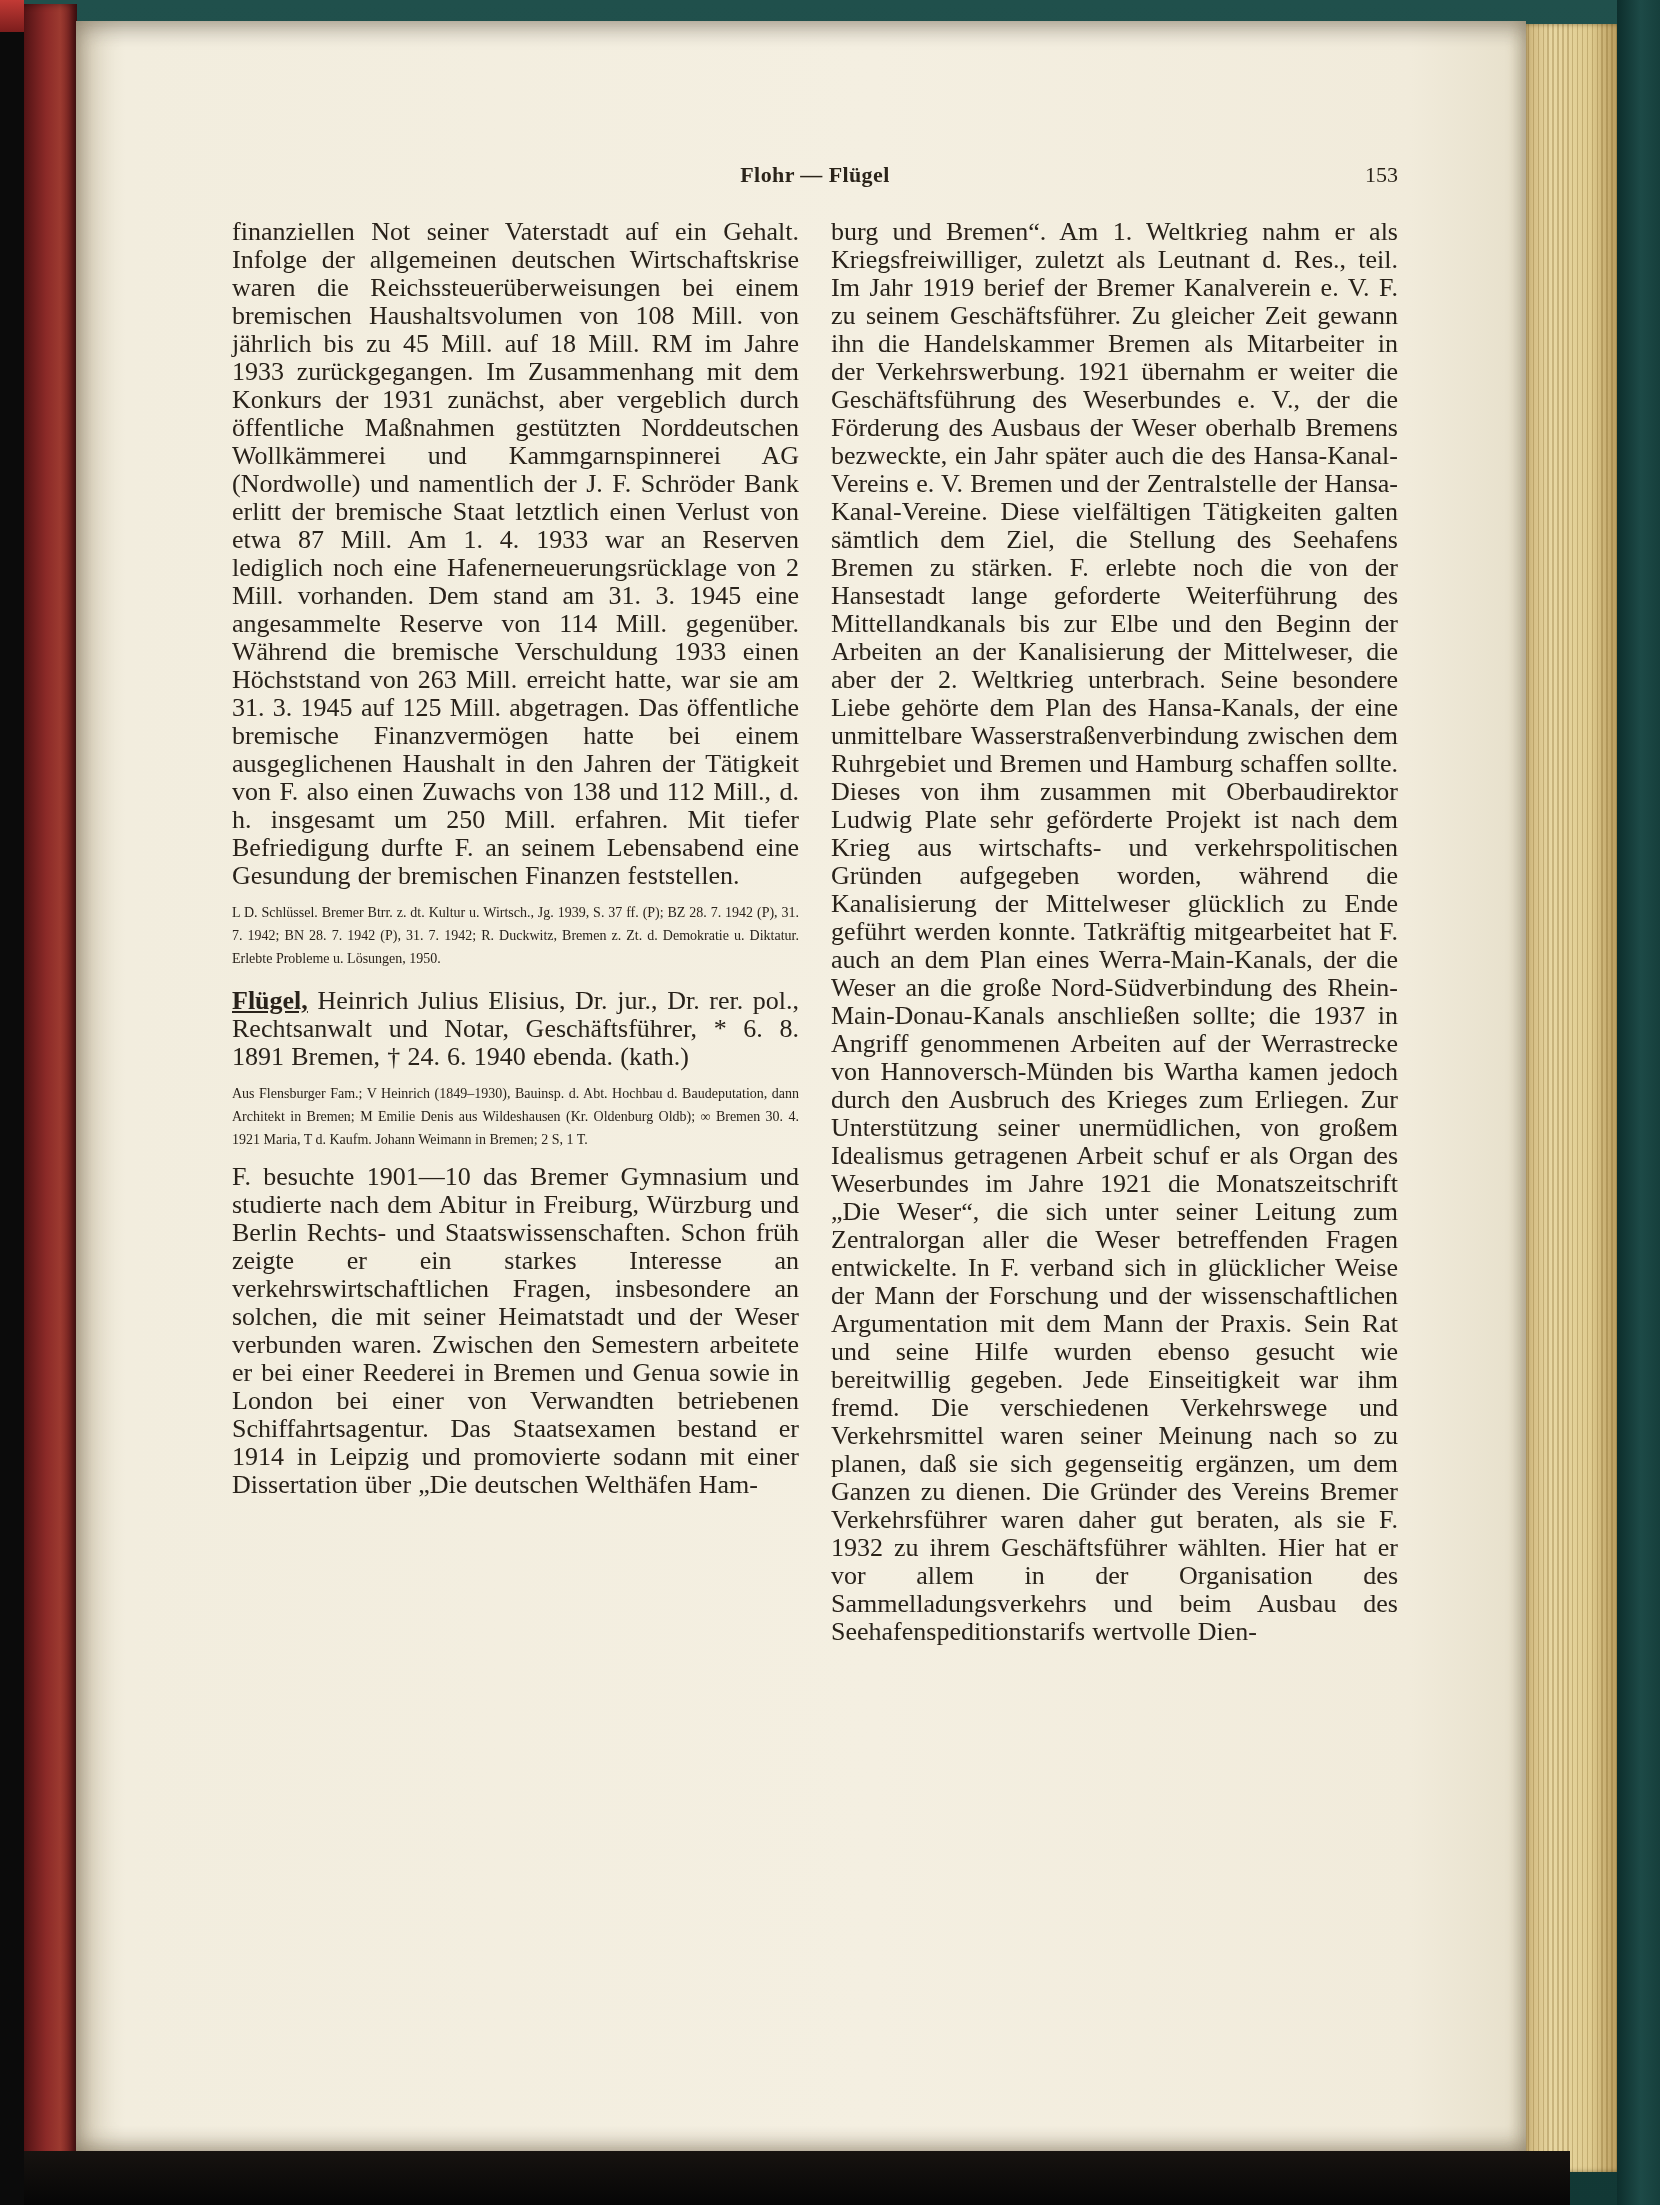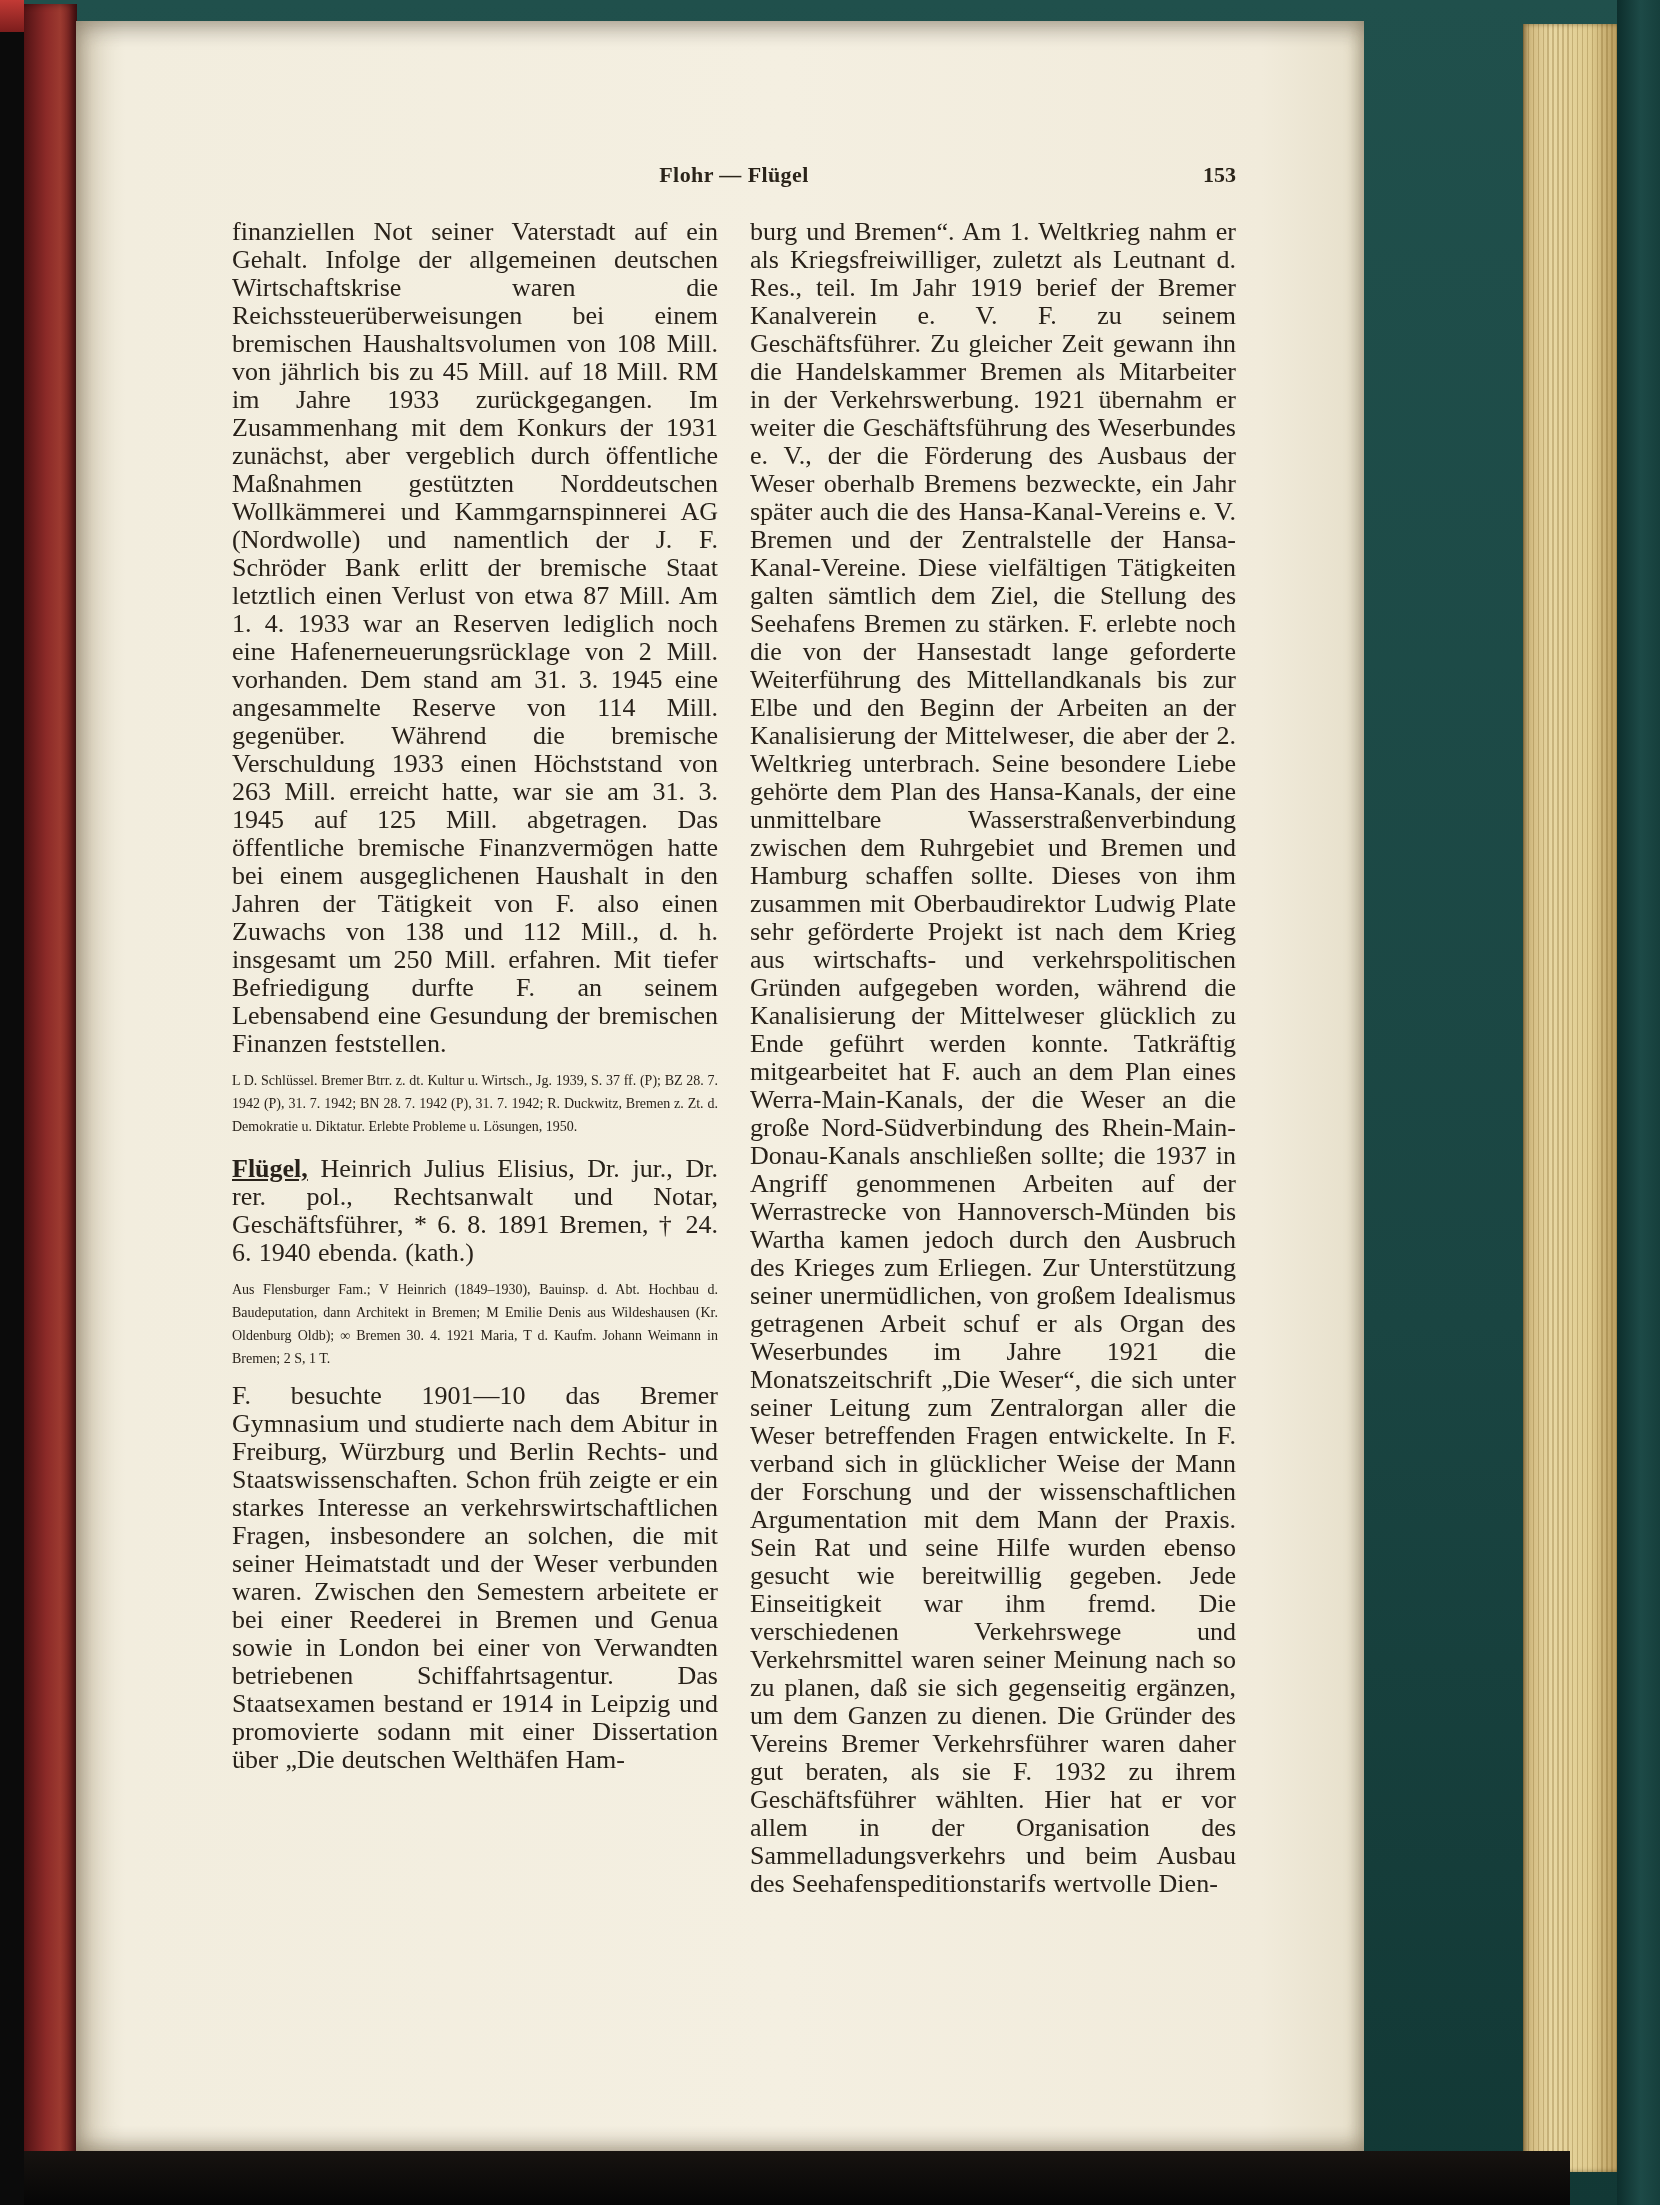--- a/index.html
+++ b/index.html
@@ -23,27 +23,27 @@
       repeating-linear-gradient(90deg, rgba(120,90,30,.28) 0 1.4px, rgba(0,0,0,0) 1.4px 4.9px),
       linear-gradient(90deg,#cbb176 0%,#e8d7a2 30%,#dfcb8f 70%,#b79a5c 100%);
     box-shadow:inset 2.8px 0 5.6px rgba(60,40,10,.5);}
   .cover-right{position:absolute;left:1617px;top:0;width:43px;height:100%;z-index:2;
     background:linear-gradient(90deg,#0d2e2c 0%,#1d4a47 55%,#163f3c 100%);}
 
   
   .bottom-black{position:absolute;left:24px;top:2151px;width:1546px;height:54px;background:linear-gradient(180deg,#171310,#060606);z-index:5;}
 
   
-  .page{position:absolute;left:76px;top:21px;width:1288px;height:2130px;z-index:2;
+  .page{position:absolute;left:76px;top:21px;width:1450px;height:2130px;z-index:2;
     background:linear-gradient(90deg,#e3dcc8 0px,#f2edde 49px,#f4efe1 55%,#f1ebdb 92%,#e6dfca 100%);
     box-shadow:inset 14px 0 24px rgba(80,55,25,.22), inset 0 11.2px 18px rgba(30,30,25,.18), inset 0 -9.8px 15.5px rgba(60,50,30,.18), inset -8.4px 0 14px rgba(110,85,40,.16);}
 
   .running-head{position:absolute;left:156px;right:128px;top:141px;height:31px;color:#2b241a;}
   .head-title{position:absolute;left:0;right:0;text-align:center;font-size:22px;font-weight:bold;letter-spacing:0.4px;}
-  .page-number{position:absolute;right:0;top:0;font-size:22px;font-weight:bold;}
+  .page-number{position:absolute;right:0;top:0;font-size:22px;font-weight:normal;}
 
   .text-area{position:absolute;left:156px;right:128px;top:197px;bottom:84px;display:flex;gap:32px;}
   .col{flex:1 1 0;min-width:0;color:#29221a;}
 
   .body-text{margin:0;font-size:26px;line-height:28px;text-align:justify;hyphens:auto;-webkit-hyphens:auto;word-spacing:0.7px;}
   .small-text{margin:11.2px 0 0 0;font-size:14px;line-height:23px;text-align:justify;hyphens:auto;-webkit-hyphens:auto;}
   .sig-line{margin-top:9.8px;display:flex;justify-content:space-between;font-size:21px;line-height:28px;}
   .entry-head{margin-top:17px;}
   .entry-head .name{font-weight:bold;text-decoration:underline;}
   .follow-para{margin-top:11.2px;}

